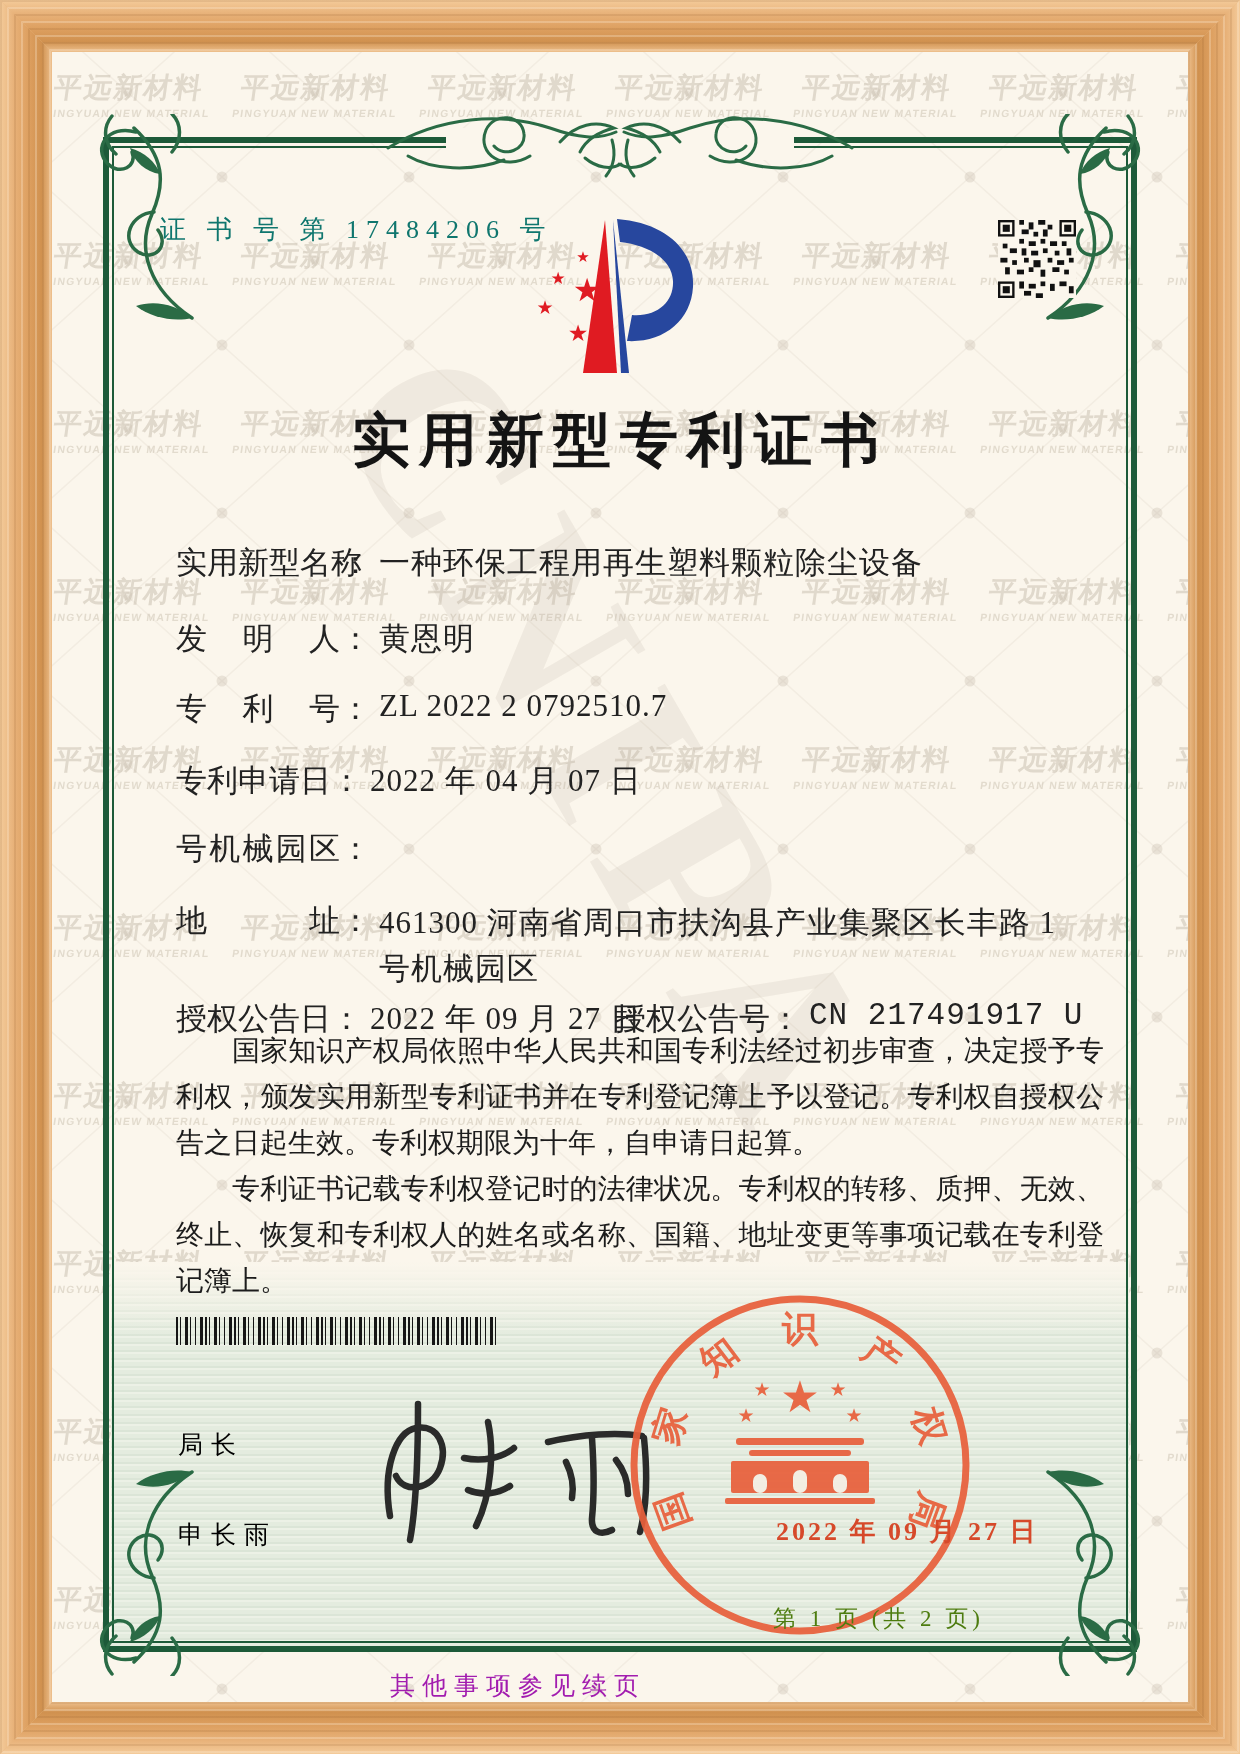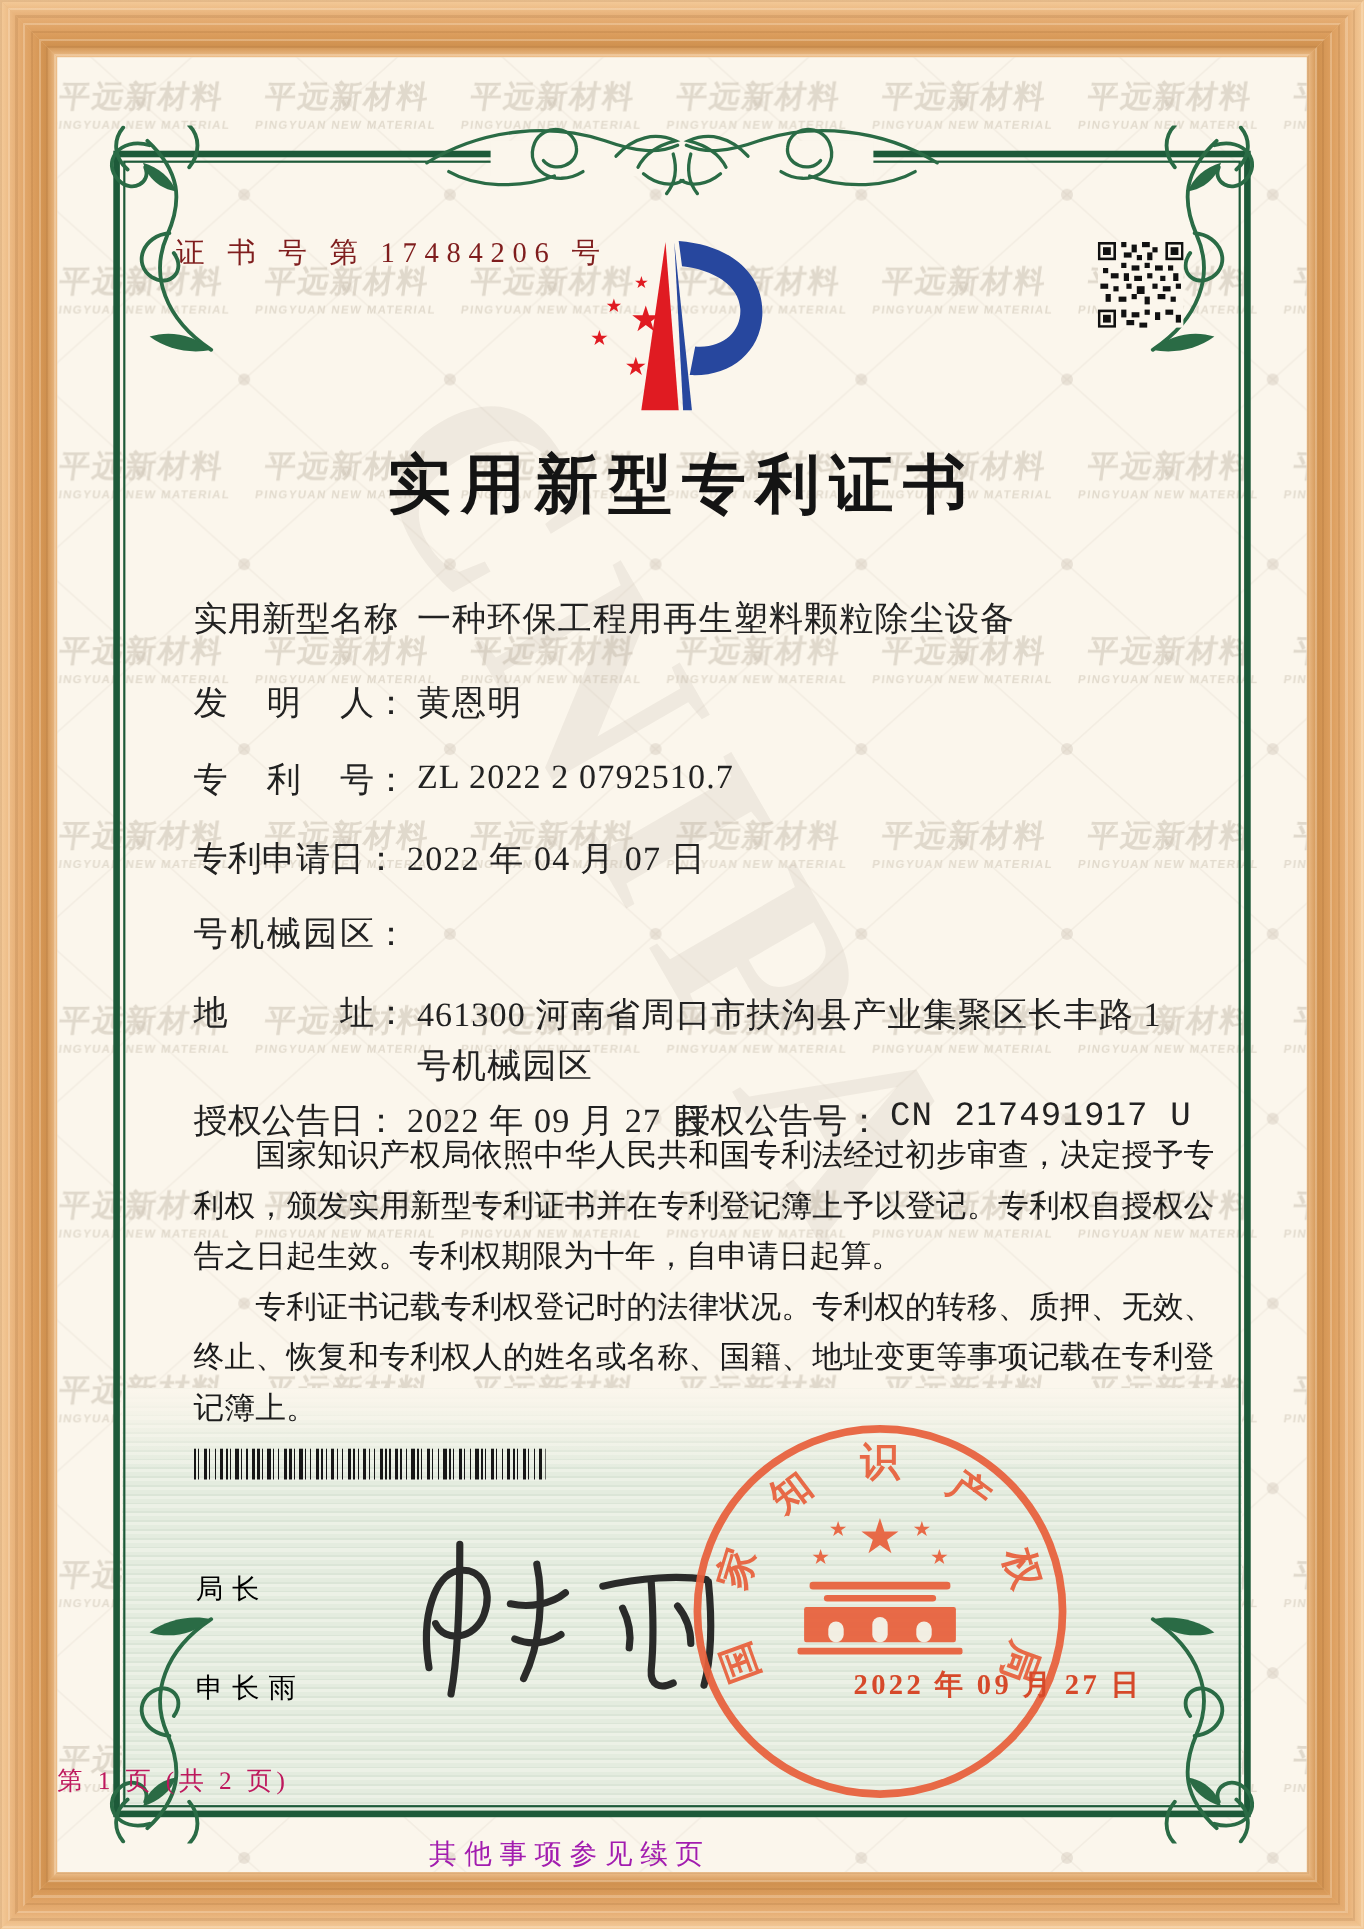--- a/index.html
+++ b/index.html
@@ -45,21 +45,21 @@
     border:6px solid #1d5a39;z-index:3;box-sizing:border-box;}
   .gframe-inner{position:absolute;inset:3px;border:2px solid #1d5a39;}
   .orn{position:absolute;z-index:4;}
   .orn-tl{left:24px;top:62px;transform:scaleY(-1);}
   .orn-tr{left:972px;top:62px;transform:scale(-1,-1);}
   .orn-bl{left:24px;top:1414px;}
   .orn-br{left:972px;top:1414px;transform:scaleX(-1);}
   .orn-top-c{left:328px;top:46px;z-index:4;}
   
   .content{position:absolute;inset:0;z-index:5;}
-  .certno{position:absolute;left:108px;top:160px;font-size:26px;letter-spacing:7px;color:#7f1d1d;}
+  .certno{position:absolute;left:108px;top:160px;font-size:26px;letter-spacing:7px;color:#0f766e;}
   .logo{position:absolute;left:473px;top:163px;}
   .qr{position:absolute;left:946px;top:168px;}
   .title{position:absolute;left:0;top:350px;width:1136px;text-align:center;
     font-size:58px;font-weight:bold;letter-spacing:9px;color:#141414;}
   .frow{position:absolute;left:124px;display:flex;align-items:flex-start;font-size:31px;color:#222;}
   .flabel{display:inline-block;width:164px;text-align:justify;text-align-last:justify;white-space:nowrap;}
   .flabel.natural{width:auto;text-align:left;text-align-last:auto;}
   .fcolon{display:inline-block;}
   .fvalue{margin-left:8px;letter-spacing:1px;}
   .addr-val{width:700px;line-height:46px;}
@@ -72,22 +72,22 @@
       transparent 5px 9px,#161616 9px 12px,transparent 12px 14px,#161616 14px 15px,transparent 15px 19px,
       #161616 19px 20px,transparent 20px 24px,#161616 24px 27px,transparent 27px 29px);}
   .bureau{position:absolute;left:126px;font-size:25px;letter-spacing:8px;color:#000000;
     font-family:"Liberation Sans","DejaVu Sans",sans-serif;}
   .bureau-title{top:1376px;}
   .bureau-name{top:1466px;}
   .sig{position:absolute;left:300px;top:1346px;}
   .seal{position:absolute;left:573px;top:1238px;opacity:.93;}
   .seal-date{position:absolute;left:724px;top:1462px;font-size:26px;letter-spacing:3px;
     color:#d6492a;font-weight:bold;z-index:6;}
-  .footer-page{position:absolute;left:0;top:1551px;width:932px;text-align:left;
-    font-size:23px;letter-spacing:4px;color:#be185d;}
+  .footer-page{position:absolute;left:0;top:1551px;width:932px;text-align:right;
+    font-size:23px;letter-spacing:4px;color:#4d7c0f;}
   .bottom-note{position:absolute;left:0;top:1617px;width:932px;text-align:center;
     font-size:25px;letter-spacing:7px;color:#a21caf;}
 </style>
 </head>
 <body>
 
 <div class="page">
 
   <div class="wood wood-h wood-top"></div>
   <div class="wood wood-h wood-bottom"></div>

